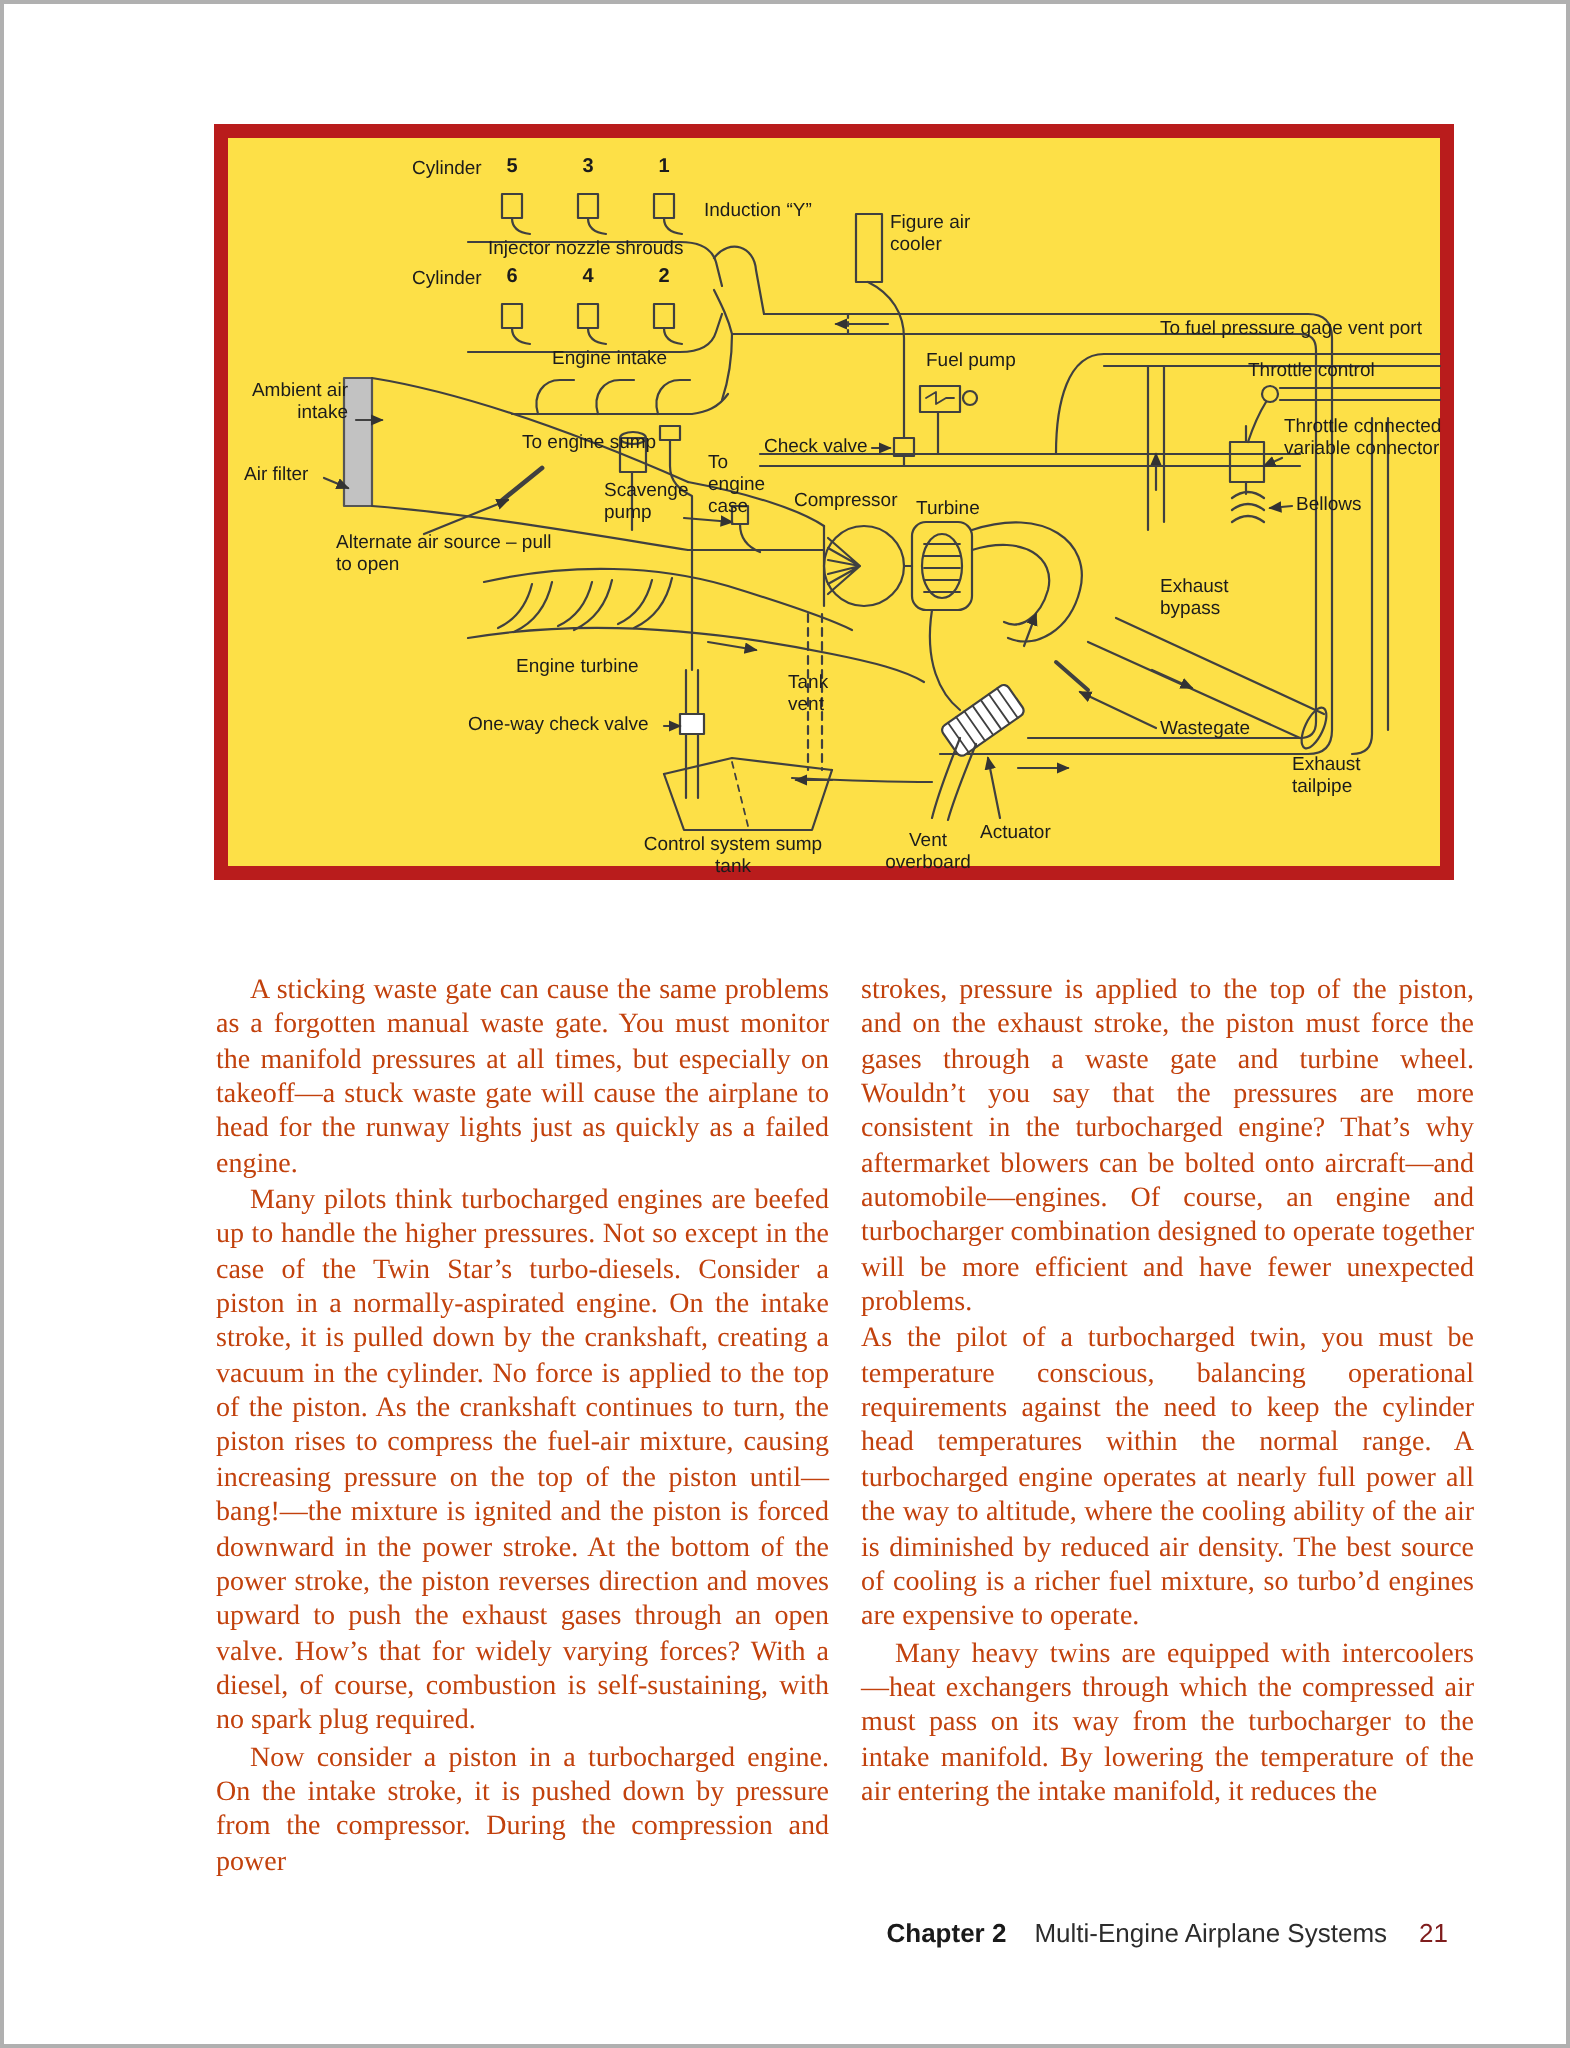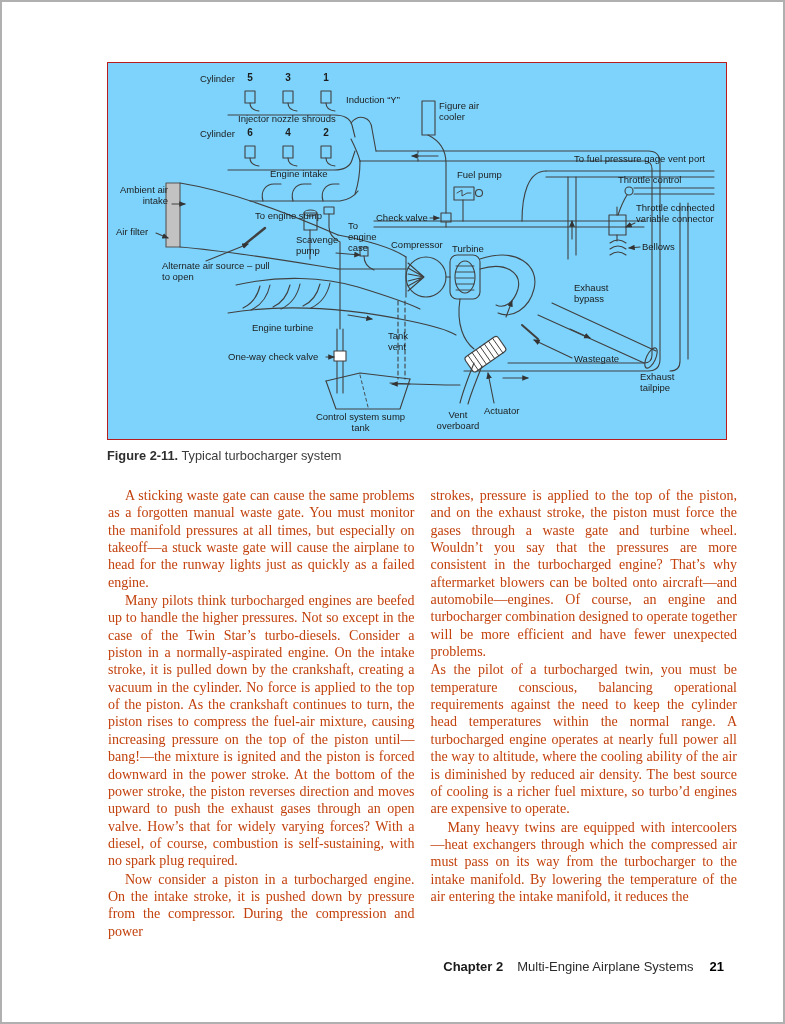--- a/index.html
+++ b/index.html
@@ -4,21 +4,21 @@
 <style>
   html,body { margin:0; padding:0; background:#ffffff; }
   .page {
     position:relative; width:785px; height:1024px; box-sizing:border-box;
     background:#ffffff; border:2px solid #b0b0b0; overflow:hidden;
     font-family:"Liberation Serif", serif; color:#1a1a1a;
   }
   
   .figure-box {
     position:absolute; left:105px; top:60px; width:620px; height:378px;
-    border:1px solid #b91c1c; background:#7dd3fc; box-sizing:border-box;
+    border:7px solid #b91c1c; background:#fde047; box-sizing:border-box;
   }
   .figure-box svg { position:absolute; left:0; top:0; }
   .dlabel {
     position:absolute; font:9.5px/1.15 "Liberation Sans", sans-serif;
     color:#1c1c1c; letter-spacing:0px;
   }
   .dnum { font-weight:bold; font-size:10px; text-align:center; }
   .t-right { text-align:right; }
   .t-center { text-align:center; }
   .figure-caption {
@@ -42,21 +42,21 @@
     color:#151515;
   }
   
   .footer {
     position:absolute; top:957px; right:59px;
     font:13px/1.2 "Liberation Sans", sans-serif; color:#222;
     display:flex; align-items:baseline;text-align:right;
   }
   .footer .chap { font-weight:bold; color:#1a1a1a; }
   .footer .title { margin-left:14px; color:#2c2c2c; }
-  .footer .pagenum { margin-left:16px; font-weight:bold; color:#000000; }
+  .footer .pagenum { margin-left:16px; font-weight:normal; color:#7f1d1d; }
 </style>
 </head>
 <body>
 
 <div class="page">
 
   <div class="figure-box">
     <svg width="620" height="378" viewBox="0 0 620 378" fill="none" stroke="#404040" stroke-width="1.1" stroke-linecap="round" stroke-linejoin="round">
       <defs>
         <marker id="ah" markerWidth="8" markerHeight="8" refX="5.2" refY="2.6" orient="auto">
@@ -218,24 +218,20 @@
     <div class="dlabel" style="left:144px;top:260px;width:95px">Engine turbine</div>
     <div class="dlabel" style="left:280px;top:268px;width:32px">Tank vent</div>
     <div class="dlabel" style="left:120px;top:289px;width:98px">One-way check valve</div>
     <div class="dlabel" style="left:466px;top:291px;width:60px">Wastegate</div>
     <div class="dlabel" style="left:532px;top:309px;width:50px">Exhaust tailpipe</div>
     <div class="dlabel t-center" style="left:205px;top:349px;width:95px">Control system sump tank</div>
     <div class="dlabel t-center" style="left:320px;top:347px;width:60px">Vent overboard</div>
     <div class="dlabel" style="left:376px;top:343px;width:50px">Actuator</div>
   </div>
 
-  <div class="figure-caption">
-    <b>Figure 2-11.</b>
-    <span>Typical turbocharger system</span>
-  </div>
 
   <div class="content">
     <div class="col">
       <p class="indent">A sticking waste gate can cause the same problems as a forgotten manual waste gate. You must monitor the manifold pressures at all times, but especially on takeoff—a stuck waste gate will cause the airplane to head for the runway lights just as quickly as a failed engine.</p>
       <p class="indent">Many pilots think turbocharged engines are beefed up to handle the higher pressures. Not so except in the case of the Twin Star’s turbo-diesels. Consider a piston in a normally-aspirated engine. On the intake stroke, it is pulled down by the crankshaft, creating a vacuum in the cylinder. No force is applied to the top of the piston. As the crankshaft continues to turn, the piston rises to compress the fuel-air mixture, causing increasing pressure on the top of the piston until—bang!—the mixture is ignited and the piston is forced downward in the power stroke. At the bottom of the power stroke, the piston reverses direction and moves upward to push the exhaust gases through an open valve. How’s that for widely varying forces? With a diesel, of course, combustion is self-sustaining, with no spark plug required.</p>
       <p class="indent">Now consider a piston in a turbocharged engine. On the intake stroke, it is pushed down by pressure from the compressor. During the compression and power</p>
     </div>
     <div class="col">
       <p>strokes, pressure is applied to the top of the piston, and on the exhaust stroke, the piston must force the gases through a waste gate and turbine wheel. Wouldn’t you say that the pressures are more consistent in the turbocharged engine? That’s why aftermarket blowers can be bolted onto aircraft—and automobile—engines. Of course, an engine and turbocharger combination designed to operate together will be more efficient and have fewer unexpected problems.</p>
       <p>As the pilot of a turbocharged twin, you must be temperature conscious, balancing operational requirements against the need to keep the cylinder head temperatures within the normal range. A turbocharged engine operates at nearly full power all the way to altitude, where the cooling ability of the air is diminished by reduced air density. The best source of cooling is a richer fuel mixture, so turbo’d engines are expensive to operate.</p>

